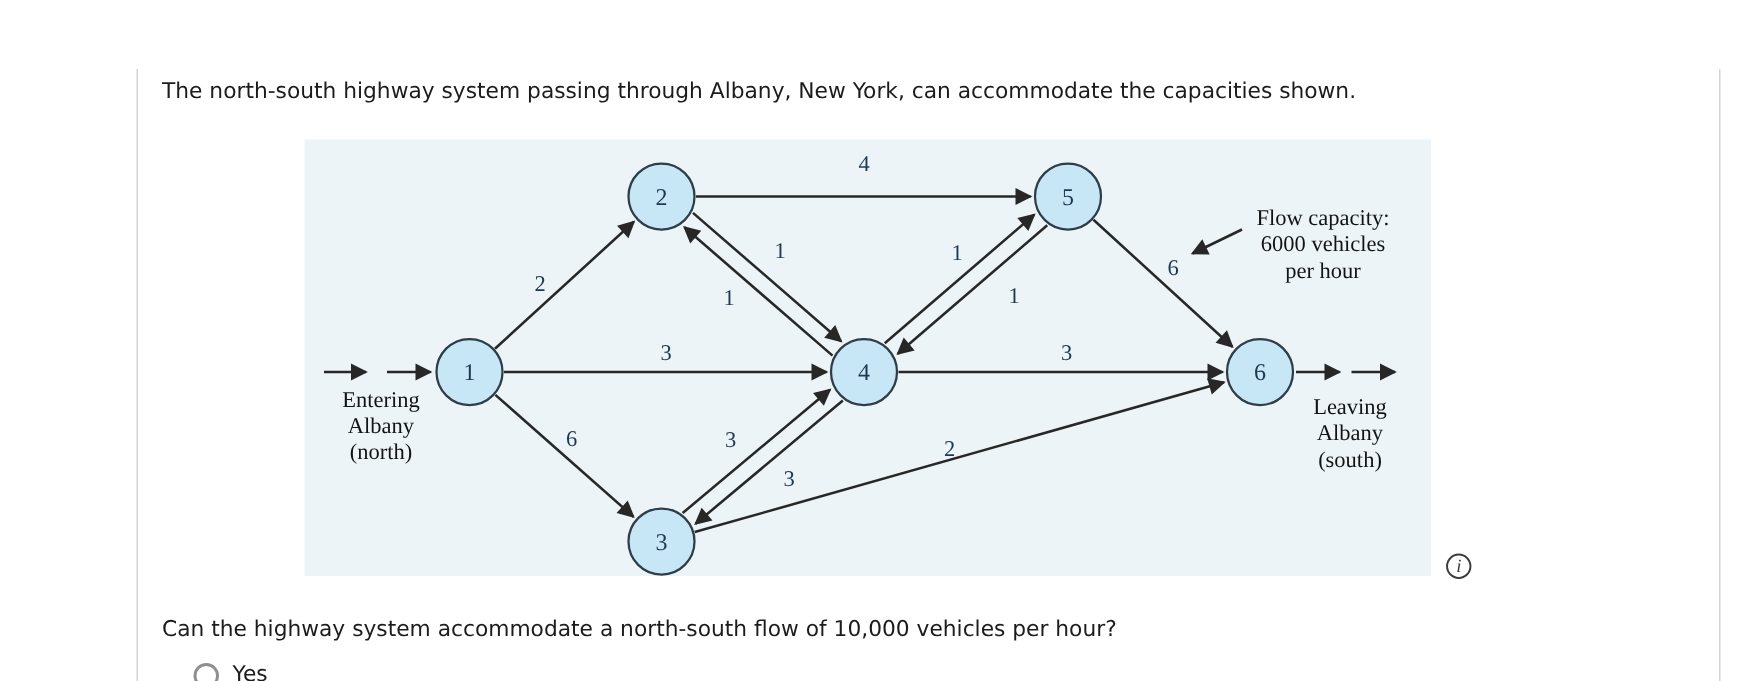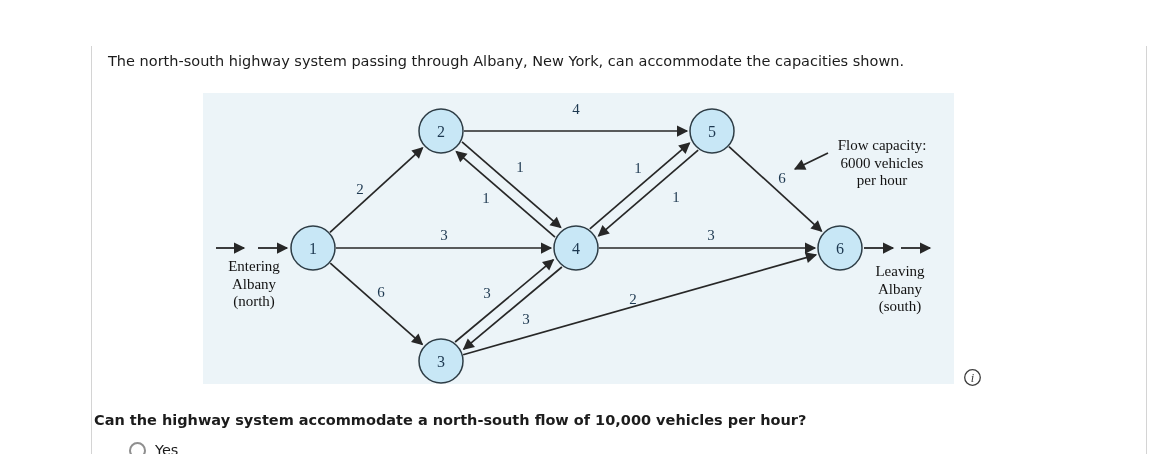--- a/index.html
+++ b/index.html
@@ -15,21 +15,21 @@
     position:absolute;left:16px;top:7px;font-size:14.5px;color:#1c1c1c;white-space:nowrap;
   }
   .diagram{
     position:absolute;left:111px;top:47px;width:751px;height:291px;
   }
   .diagram svg{display:block;}
   .info-btn{
     position:absolute;left:871px;top:322px;width:19px;height:19px;cursor:pointer;
   }
   .question{
-    position:absolute;left:2px;top:366px;font-size:14.5px;color:#1c1c1c;white-space:nowrap;font-weight:bold;
+    position:absolute;left:16px;top:366px;font-size:14.5px;color:#1c1c1c;white-space:nowrap;
   }
   .option{
     position:absolute;left:37px;display:flex;align-items:center;gap:9px;height:20px;
   }
   .option.yes{top:394px;}
   .option.no{top:407px;}
   .radio{
     width:17px;height:17px;border:2px solid #8f8f8f;border-radius:50%;
     background:#fff;box-sizing:border-box;flex:0 0 auto;cursor:pointer;
   }

